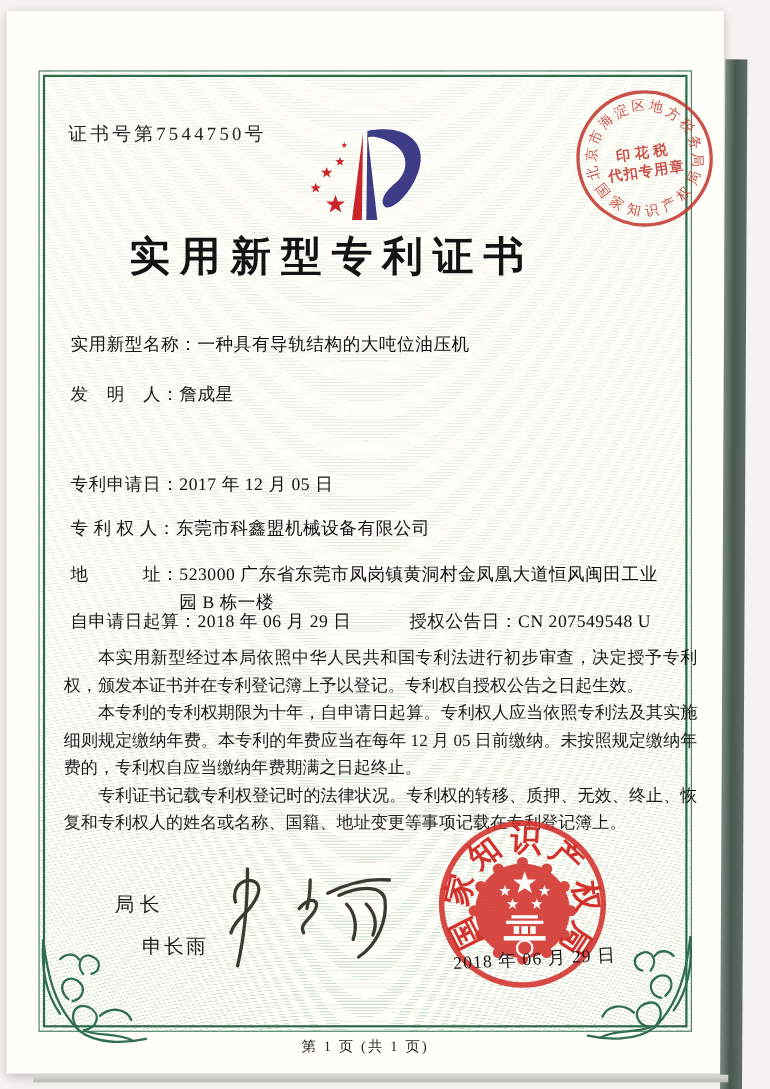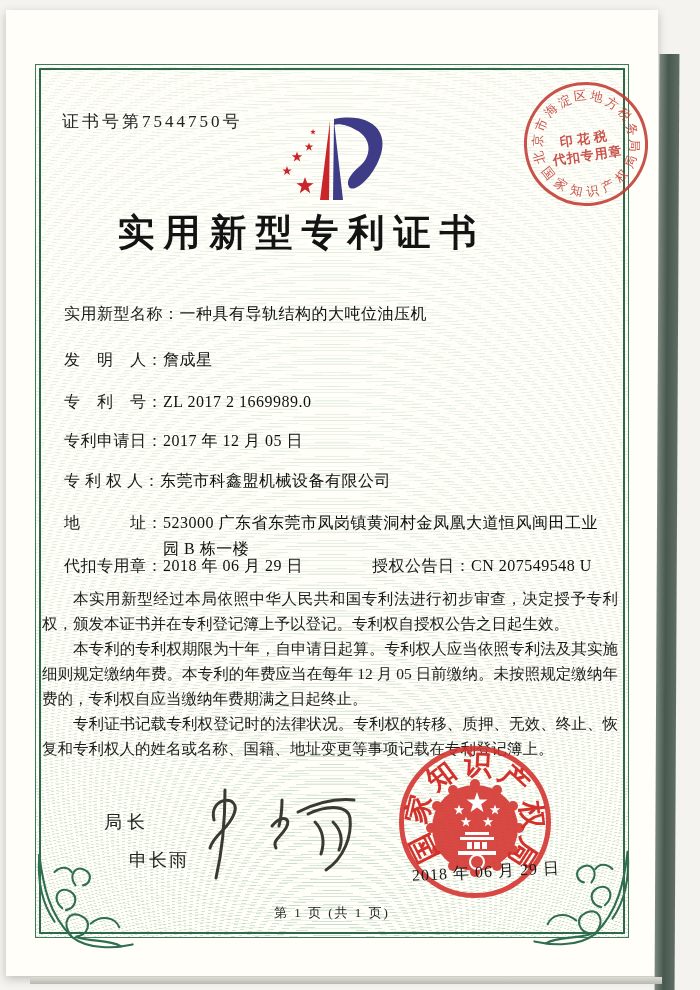--- a/index.html
+++ b/index.html
@@ -28,36 +28,36 @@
   .cert-no { position:absolute; left:56px; top:100px; font-size:17px; letter-spacing:3px; color:#222; }
   .logo   { position:absolute; left:244px; top:96px; }
   .title  { position:absolute; left:29px; top:198px; width:517px; text-align:center; padding-left:16px;
             font-size:37px; font-weight:700; letter-spacing:9px; color:#131313; }
 
   .row { position:absolute; left:58px; font-size:16px; color:#1a1a1a; letter-spacing:.5px; line-height:26px; }
   .row .lbl { display:inline-block; color:#1a1a1a; vertical-align:top; }
   .row .val { color:#101010; }
   .row-addr .val { display:inline-block; width:438px; vertical-align:top; }
 
-  .paras { position:absolute; left:36px; top:576px; width:576px; font-size:15.5px; line-height:25px;
+  .paras { position:absolute; left:52px; top:576px; width:576px; font-size:15.5px; line-height:25px;
            color:#1c1c1c; text-align:justify; }
   .paras p { text-indent:2em; }
 
   .signer-title { position:absolute; left:79px; top:800px; font-size:18px; letter-spacing:5px; color:#222;margin-left:19px; }
   .signer-name  { position:absolute; left:79px; top:838px; font-size:18px; letter-spacing:2px; color:#222;margin-left:44px; }
   .signature { position:absolute; left:178px; top:772px; }
 
   .seal { position:absolute; left:384px; top:727px; width:170px; height:170px; }
   .seal-ring { position:absolute; inset:9px; border:5px solid rgba(211,48,44,.88); border-radius:50%; }
   .seal .arc span { font-weight:700; }
   .emblem { position:absolute; left:409px; top:756px; opacity:.95; }
   .seal-date { position:absolute; left:406px; top:852px; font-size:16px; letter-spacing:1px;
                transform:rotate(-3deg); color:#161616; white-space:nowrap; }
 
-  .footer { position:absolute; left:29px; top:894px; width:594px; text-align:center;
+  .footer { position:absolute; left:29px; top:932px; width:594px; text-align:center;
             font-size:13px; letter-spacing:2px; color:#262626; }
 
   .stamp { position:absolute; left:510px; top:64px; width:140px; height:140px;
            transform:rotate(-8deg); opacity:.88; }
   .stamp-ring { position:absolute; inset:8px; border:3px solid #c23b33; border-radius:50%; }
   .stamp-c1 { position:absolute; left:0; top:56px; width:140px; text-align:center;
               font-size:13px; font-weight:700; letter-spacing:4px; color:#c23b33; }
   .stamp-c2 { position:absolute; left:0; top:73px; width:140px; text-align:center;
               font-size:13px; font-weight:700; letter-spacing:1px; color:#c23b33; }
 
@@ -98,35 +98,32 @@
     </svg>
 
     <div class="title">实用新型专利证书</div>
 
     <div class="row" style="top:337px">
       <span class="lbl">发　明　人：</span><span class="val">詹成星</span>
     </div>
     <div class="row" style="top:291px">
       <span class="lbl">实用新型名称：</span><span class="val">一种具有导轨结构的大吨位油压机</span>
     </div>
-    <div class="row" style="top:379px">
-      <span class="lbl">专　利　号：</span><span class="val">ZL 2017 2 1669989.0</span>
-    </div>
     <div class="row" style="top:418px">
       <span class="lbl">专利申请日：</span><span class="val">2017 年 12 月 05 日</span>
     </div>
     <div class="row" style="top:458px">
       <span class="lbl">专 利 权 人：</span><span class="val">东莞市科鑫盟机械设备有限公司</span>
     </div>
     <div class="row row-addr" style="top:500px">
       <span class="lbl">地　　　址：</span><span class="val">523000 广东省东莞市凤岗镇黄洞村金凤凰大道恒风闽田工业园 B 栋一楼</span>
     </div>
 
     <div class="row" style="top:543px">
-      <span class="lbl">代扣专用章：</span><span class="val">2018 年 06 月 29 日</span>
+      <span class="lbl">自申请日起算：</span><span class="val">2018 年 06 月 29 日</span>
     </div>
     <div class="row" style="left:366px; top:543px">
       <span class="lbl">授权公告日：</span><span class="val">CN 207549548 U</span>
     </div>
 
     <div class="paras">
       <p>本实用新型经过本局依照中华人民共和国专利法进行初步审查，决定授予专利权，颁发本证书并在专利登记簿上予以登记。专利权自授权公告之日起生效。</p>
       <p>本专利的专利权期限为十年，自申请日起算。专利权人应当依照专利法及其实施细则规定缴纳年费。本专利的年费应当在每年 12 月 05 日前缴纳。未按照规定缴纳年费的，专利权自应当缴纳年费期满之日起终止。</p>
       <p>专利证书记载专利权登记时的法律状况。专利权的转移、质押、无效、终止、恢复和专利权人的姓名或名称、国籍、地址变更等事项记载在专利登记簿上。</p>
     </div>

